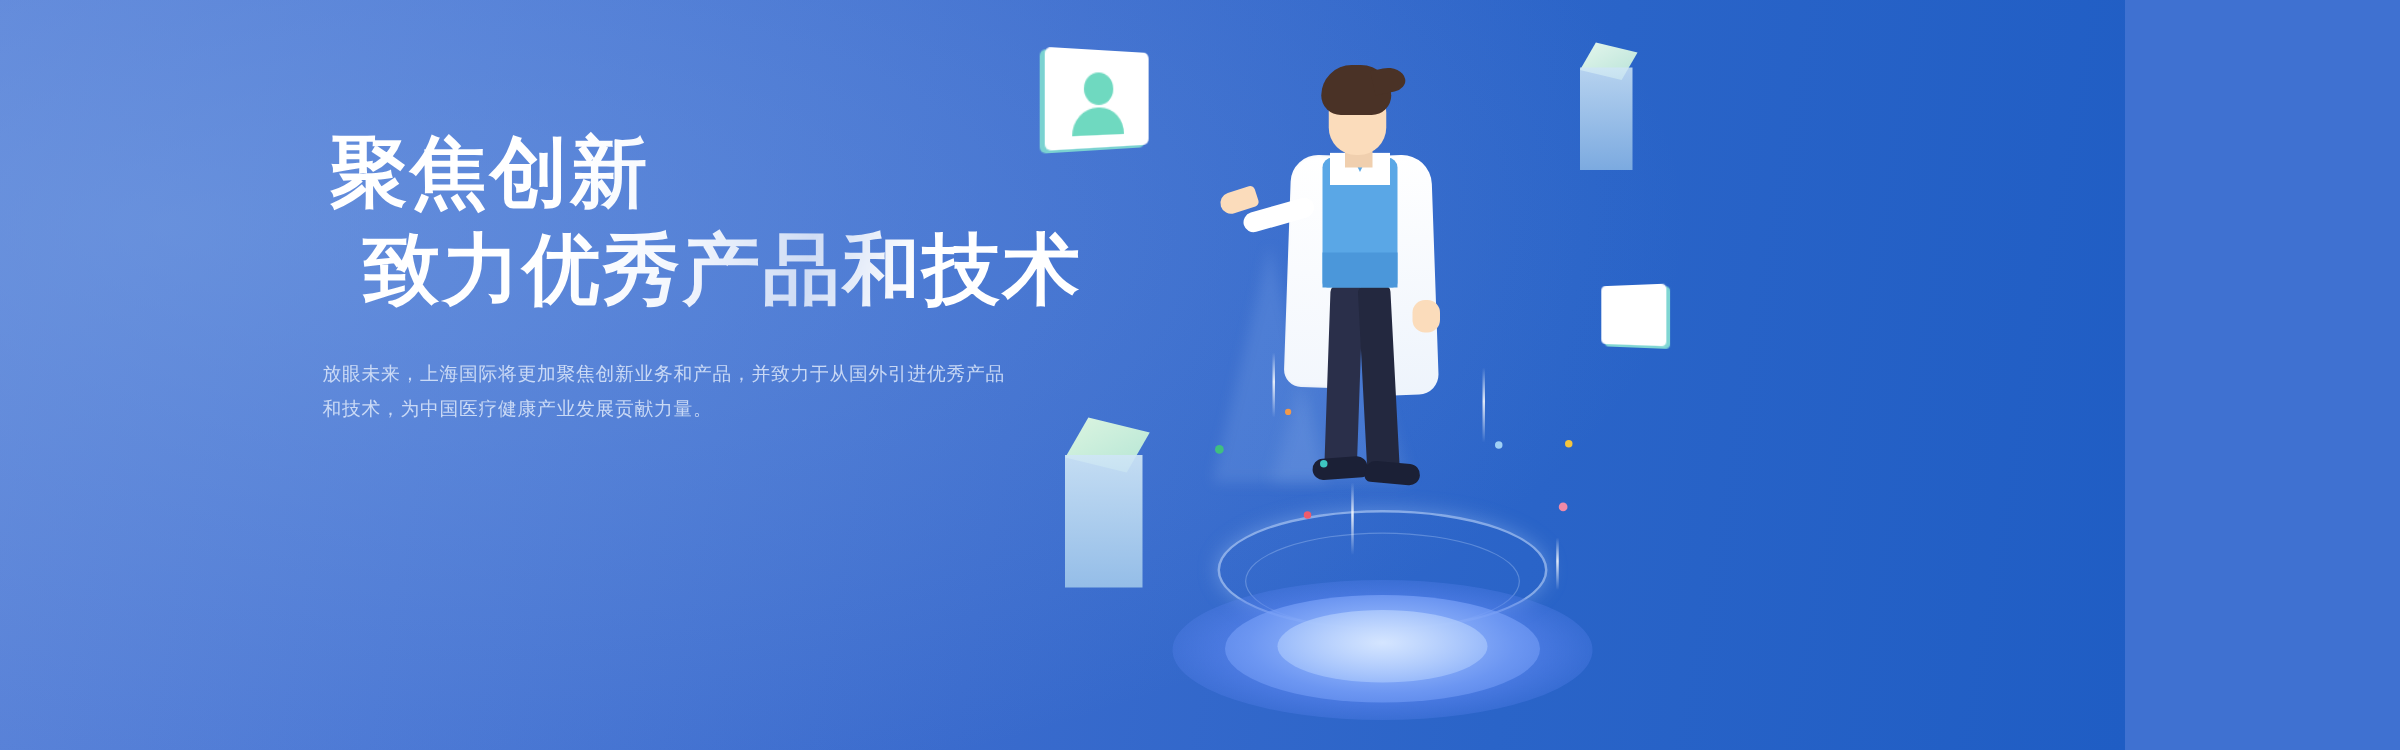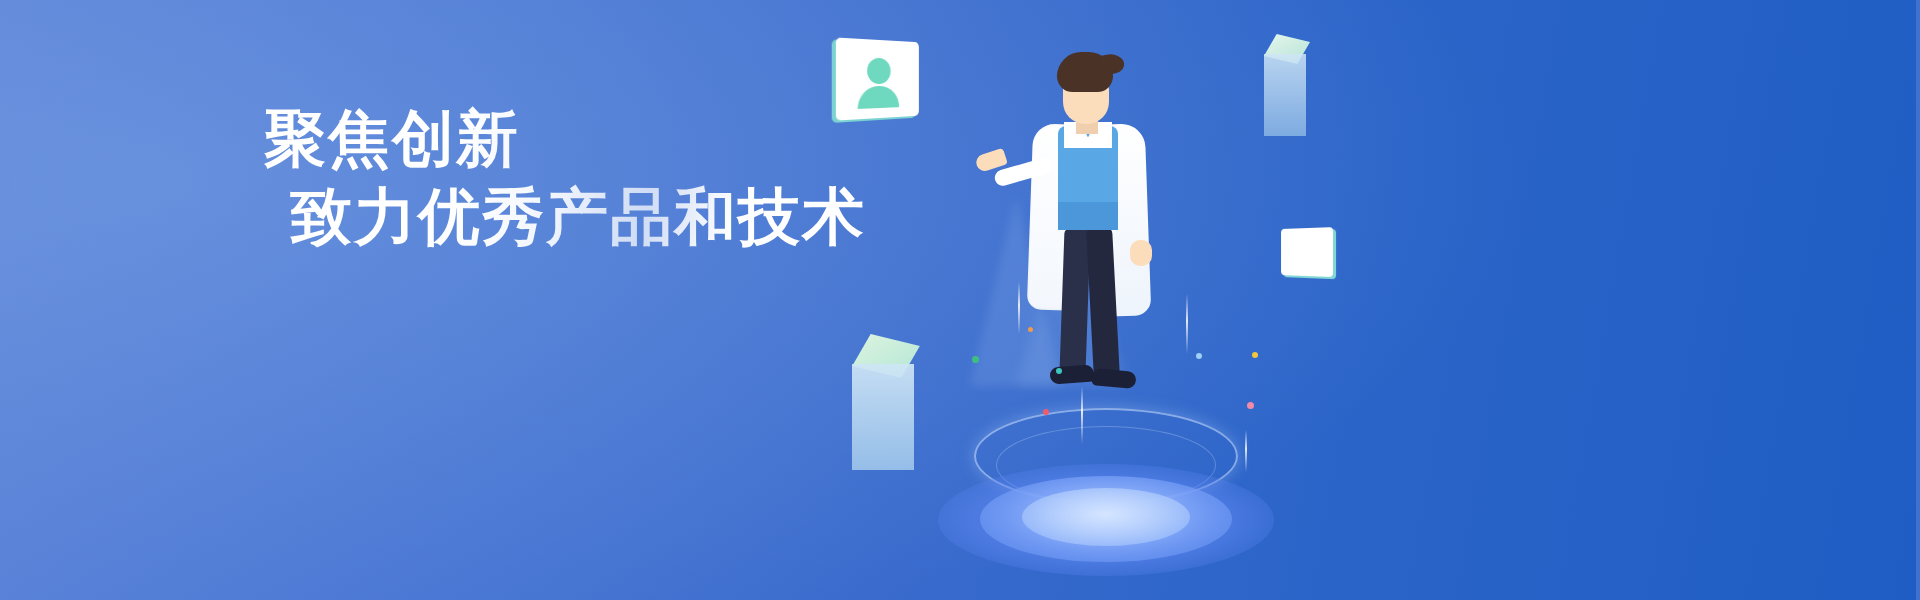--- a/index.html
+++ b/index.html
@@ -4,21 +4,21 @@
 <title>Banner</title>
 <style>
   * { margin:0; padding:0; box-sizing:border-box; }
   html,body { width:1920px; height:600px; overflow:hidden; }
   body {
     font-family:"Liberation Sans", sans-serif;
     background:#3f71d1;
   }
   .banner{
     position:relative;
-    width:1916px;
+    width:1700px;
     height:600px;
     overflow:hidden;
     background:
       radial-gradient(130% 150% at 8% 30%, rgba(120,160,226,0.55) 0%, rgba(120,160,226,0.0) 55%),
       linear-gradient(100deg,#5a82d8 0%, #4a77d4 22%, #3a6bcd 48%, #2a64c8 72%, #1f5dc4 100%);
   }
   
   .text-block{
     position:absolute;
     left:258px;
@@ -303,20 +303,24 @@
 </style>
 </head>
 <body>
 
 <div class="banner">
 
   <div class="text-block">
     <div class="headline">
       <span class="hl-line hl-1">聚焦创新</span>
       <span class="hl-line hl-2">致力优秀产品和技术</span>
+    </div>
+    <div class="subtitle">
+      <span>放眼未来，上海国际将更加聚焦创新业务和产品，并致力于从国外引进优秀产品</span>
+      <span>和技术，为中国医疗健康产业发展贡献力量。</span>
     </div>
   </div>
 
   <div class="illus">
 
     <div class="cone"></div>
     <div class="cone-b"></div>
 
     <div class="bar bar-1">
       <div class="top"></div>

